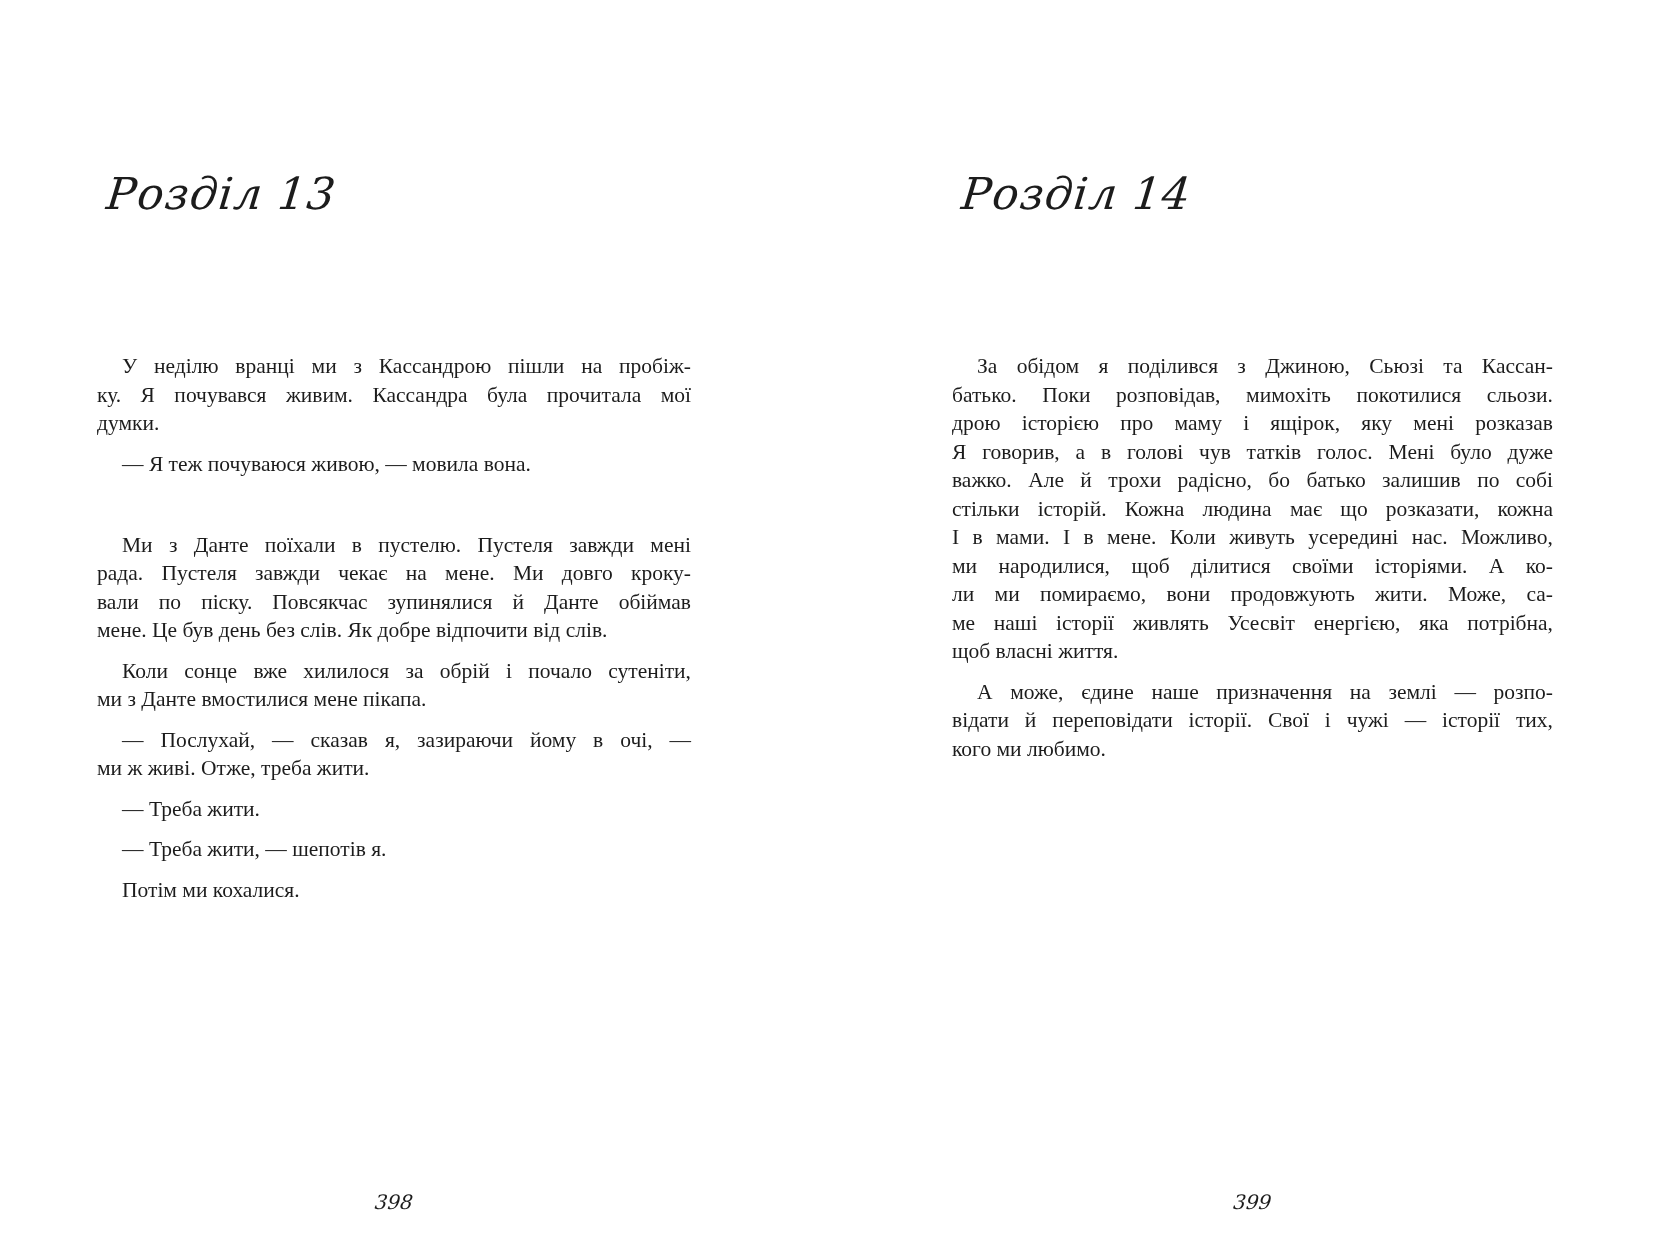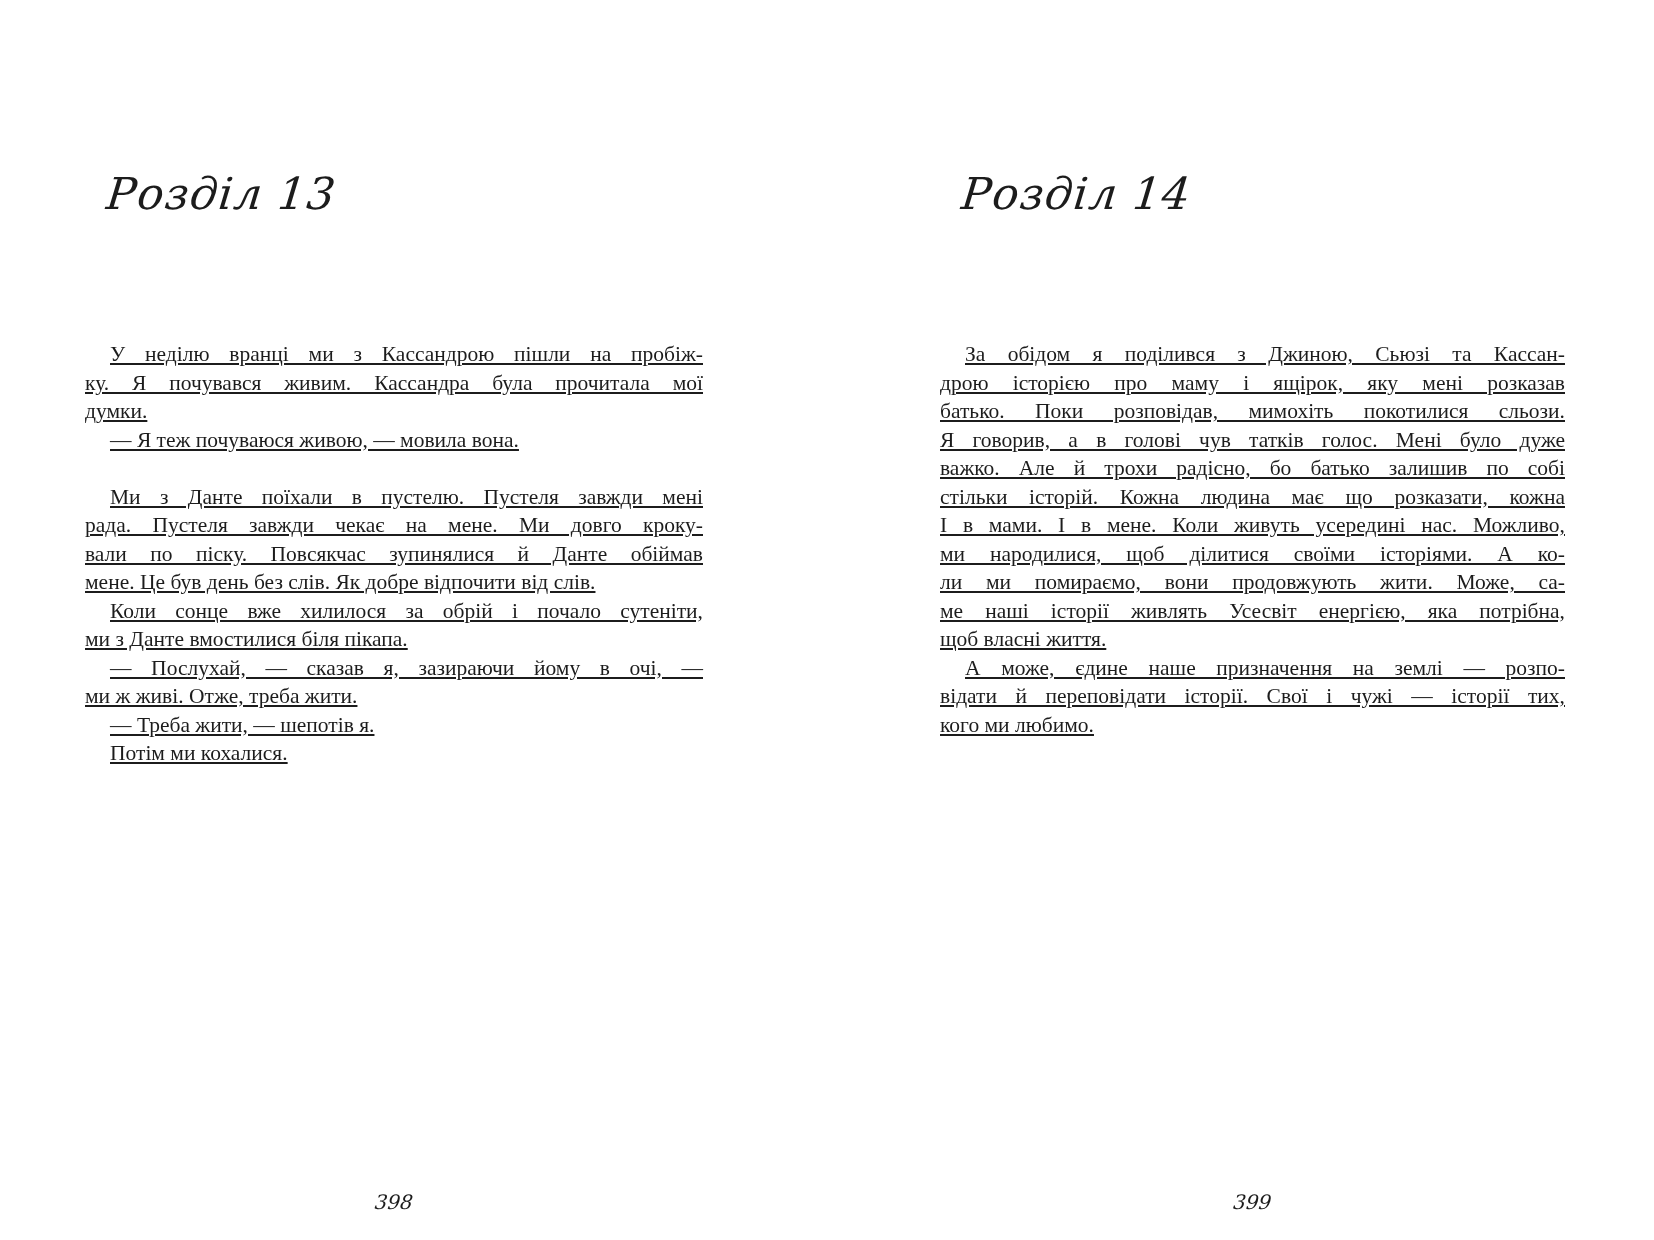--- a/index.html
+++ b/index.html
@@ -36,21 +36,21 @@
     white-space: nowrap;
   }
   .body {
     position: absolute;
     top: 340px;
     left: 0;
     right: 0;
     font-size: 21.5px;
     line-height: 28.5px;
   }
-  .para { margin: 0; text-decoration: underline; }
+  .para { margin: 12px; }
   .line {
     text-align: justify;
     text-align-last: justify;
     white-space: normal;
   }
   .line.last { text-align-last: left; }
   .line.indent { text-indent: 25px; }
   .gap { height: 28.5px; }
 
   .folio {
@@ -83,43 +83,46 @@
         </div>
         <div class="gap"></div>
         <div class="para">
           <div class="line indent">Ми з Данте поїхали в пустелю. Пустеля завжди мені</div>
           <div class="line">рада. Пустеля завжди чекає на мене. Ми довго кроку-</div>
           <div class="line">вали по піску. Повсякчас зупинялися й Данте обіймав</div>
           <div class="line last">мене. Це був день без слів. Як добре відпочити від слів.</div>
         </div>
         <div class="para">
           <div class="line indent">Коли сонце вже хилилося за обрій і почало сутеніти,</div>
-          <div class="line last">ми з Данте вмостилися біля пікапа.</div>
+          <div class="line last">ми з Данте вмостилися мене пікапа.</div>
         </div>
         <div class="para">
           <div class="line indent">— Послухай, — сказав я, зазираючи йому в очі, —</div>
           <div class="line last">ми ж живі. Отже, треба жити.</div>
+        </div>
+        <div class="para">
+          <div class="line last indent">— Треба жити.</div>
         </div>
         <div class="para">
           <div class="line last indent">— Треба жити, — шепотів я.</div>
         </div>
         <div class="para">
           <div class="line last indent">Потім ми кохалися.</div>
         </div>
       </div>
     <div class="folio">398</div>
   </div>
 
   <div class="page right">
     <div class="chapter-heading">Розділ 14</div>
     <div class="body">
         <div class="para">
           <div class="line indent">За обідом я поділився з Джиною, Сьюзі та Кассан-</div>
+          <div class="line">батько. Поки розповідав, мимохіть покотилися сльози.</div>
           <div class="line">дрою історією про маму і ящірок, яку мені розказав</div>
-          <div class="line">батько. Поки розповідав, мимохіть покотилися сльози.</div>
           <div class="line">Я говорив, а в голові чув татків голос. Мені було дуже</div>
           <div class="line">важко. Але й трохи радісно, бо батько залишив по собі</div>
           <div class="line">стільки історій. Кожна людина має що розказати, кожна</div>
           <div class="line">І в мами. І в мене. Коли живуть усередині нас. Можливо,</div>
           <div class="line">ми народилися, щоб ділитися своїми історіями. А ко-</div>
           <div class="line">ли ми помираємо, вони продовжують жити. Може, са-</div>
           <div class="line">ме наші історії живлять Усесвіт енергією, яка потрібна,</div>
           <div class="line last">щоб власні життя.</div>
         </div>
         <div class="para">

